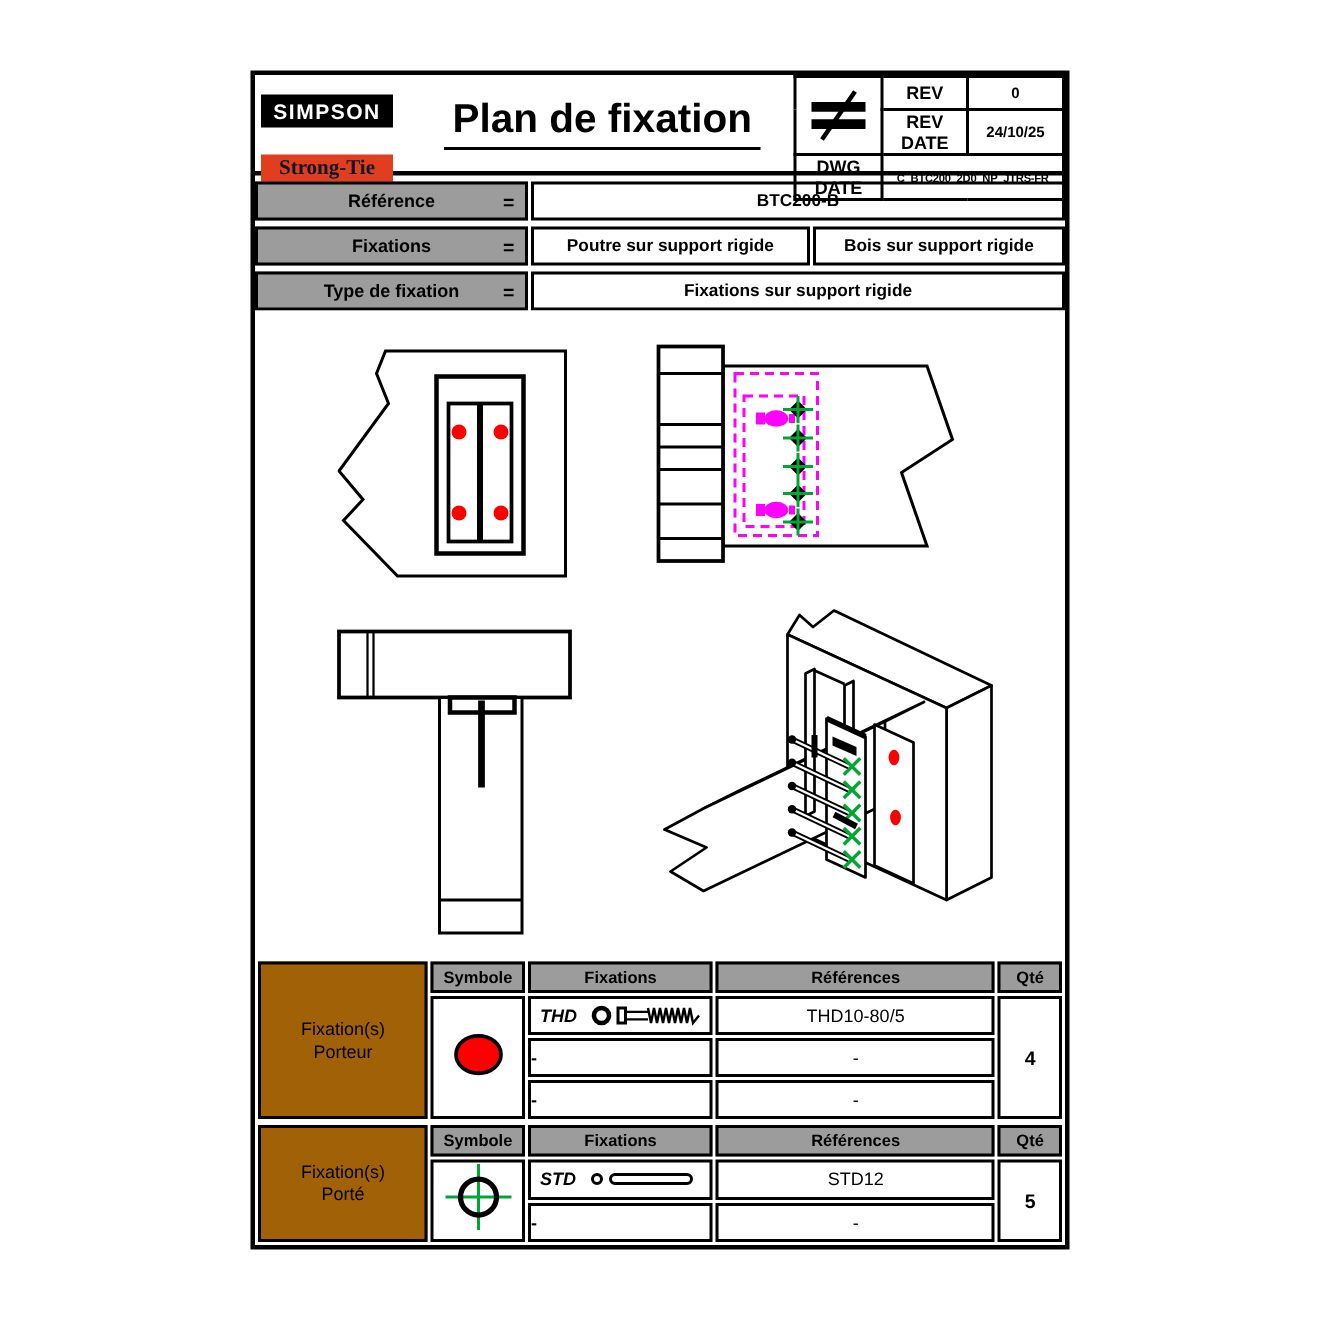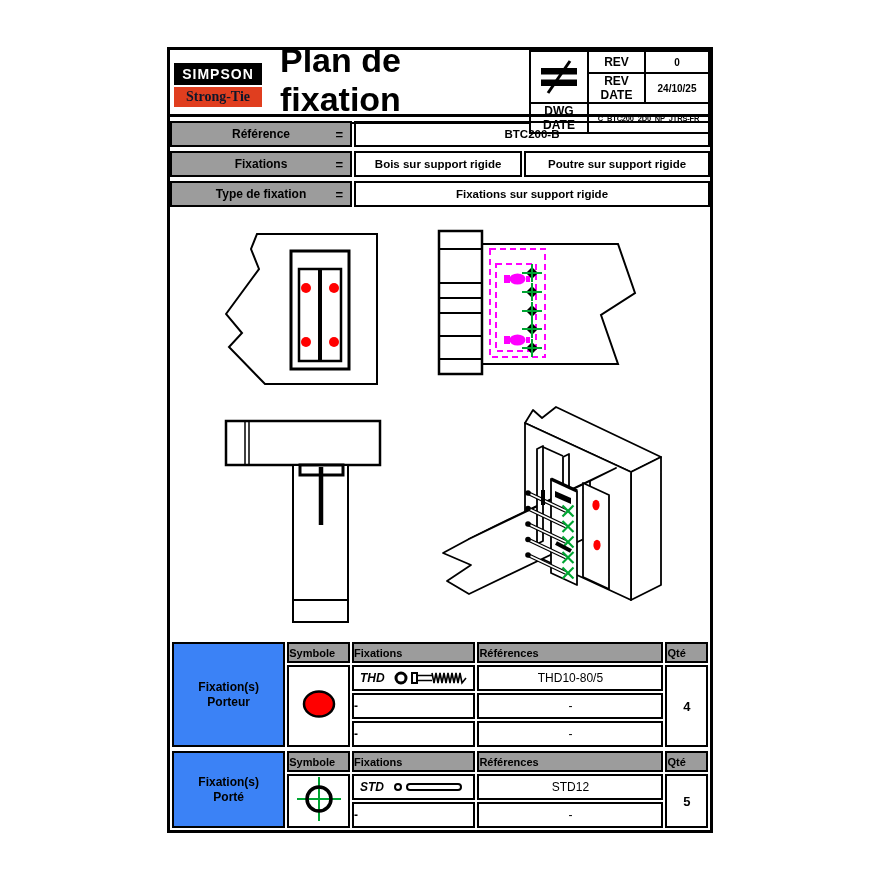--- a/index.html
+++ b/index.html
@@ -1,25 +1,25 @@
 <!DOCTYPE html>
 <html><head>
 <meta charset="utf-8">
 <style>
   html,body{margin:0;padding:0;}
   body{width:880px;height:880px;background:#fff;font-family:"Liberation Sans",sans-serif;color:#000;position:relative;}
   .doc{position:absolute;left:167px;top:47px;width:546px;height:786px;border:3px solid #000;box-sizing:border-box;background:#fff;display:flex;flex-direction:column;overflow:hidden;}
 
   
   .hdr{display:flex;height:64px;border-bottom:3px solid #000;flex:none;}
-  .logo{width:100px;flex:none;padding:13px 0 0 4px;display:flex;flex-direction:column;gap:2px;}
+  .logo{width:100px;flex:none;padding:13px 0 0 4px;display:flex;flex-direction:column;gap:18px;}
   .logo-top{background:#000;color:#fff;font-weight:bold;font-size:14px;letter-spacing:1px;text-align:center;padding:3px 2px;width:88px;box-sizing:border-box;}
   .logo-bot{background:#e03e1f;color:#0f172a;font-weight:bold;font-size:14px;font-family:"Liberation Serif",serif;text-align:center;padding:2px;width:88px;box-sizing:border-box;}
   .titlebox{flex:1;display:flex;align-items:center;justify-content:center;}
-  .title{font-size:34px;font-weight:bold;border-bottom:2px solid #000;padding:0 6px 3px 6px;}
+  .title{font-size:27px;font-weight:bold;border-bottom:2px solid #000;padding:0 6px 3px 6px;}
   .revtbl{width:181px;flex:none;border-collapse:collapse;table-layout:fixed;}
   .revtbl td{border:2px solid #000;text-align:center;vertical-align:middle;font-weight:bold;padding:0;}
   .rev-lbl{font-size:12px;}
   .rev-val{font-size:10px;}
   .dwg-val{font-size:7.5px;letter-spacing:-0.2px;}
   .icon-cell svg{display:block;margin:0 auto;}
 
   
   .info-row{display:flex;gap:2px;margin-top:4px;height:26px;flex:none;}
   .lblcell{width:182px;flex:none;background:#9c9c9c;border:2px solid #000;box-sizing:border-box;display:flex;align-items:center;justify-content:center;font-weight:bold;font-size:12px;position:relative;}
@@ -29,22 +29,22 @@
   .vhalf1{flex:168;}
   .vhalf2{flex:186;}
 
   
   .draw{flex:1;position:relative;background:#fff;}
   .draw svg{position:absolute;}
 
   
   table.fx{width:100%;border-collapse:separate;border-spacing:2px;table-layout:fixed;flex:none;}
   table.fx td{border:2px solid #000;padding:0;vertical-align:middle;overflow:hidden;}
-  td.gray{background:#9c9c9c;font-weight:bold;font-size:11px;}
-  td.group{background:#3b82f6;font-weight:bold;text-align:center;font-size:12px;line-height:1.25;}
+  td.gray{background:#9c9c9c;font-weight:bold;text-align:center;font-size:11px;}
+  td.group{background:#a16207;font-weight:normal;text-align:center;font-size:12px;line-height:1.25;}
   td.hrow{height:17px;}
   td.sym{text-align:center;}
   td.fixcell{font-weight:bold;font-size:12px;font-style:italic;}
   .fixflex{display:flex;align-items:center;gap:7px;padding-left:6px;height:100%;}
   td.dash{font-weight:bold;font-size:12px;padding-left:8px;}
   td.refcell{text-align:center;font-weight:normal;font-size:12px;}
   td.qty{text-align:center;font-weight:bold;font-size:13px;}
   tr.data td{height:22px;}
 </style>
 </head>
@@ -90,22 +90,22 @@
       <span>Référence</span>
       <span class="eq">=</span>
     </div>
     <div class="valcell grow">BTC200-B</div>
   </div>
   <div class="info-row">
     <div class="lblcell">
       <span>Fixations</span>
       <span class="eq">=</span>
     </div>
+    <div class="valcell vhalf2">Poutre sur support rigide</div>
     <div class="valcell vhalf1">Bois sur support rigide</div>
-    <div class="valcell vhalf2">Poutre sur support rigide</div>
   </div>
   <div class="info-row">
     <div class="lblcell">
       <span>Type de fixation</span>
       <span class="eq">=</span>
     </div>
     <div class="valcell grow">Fixations sur support rigide</div>
   </div>
 
   <div class="draw">

